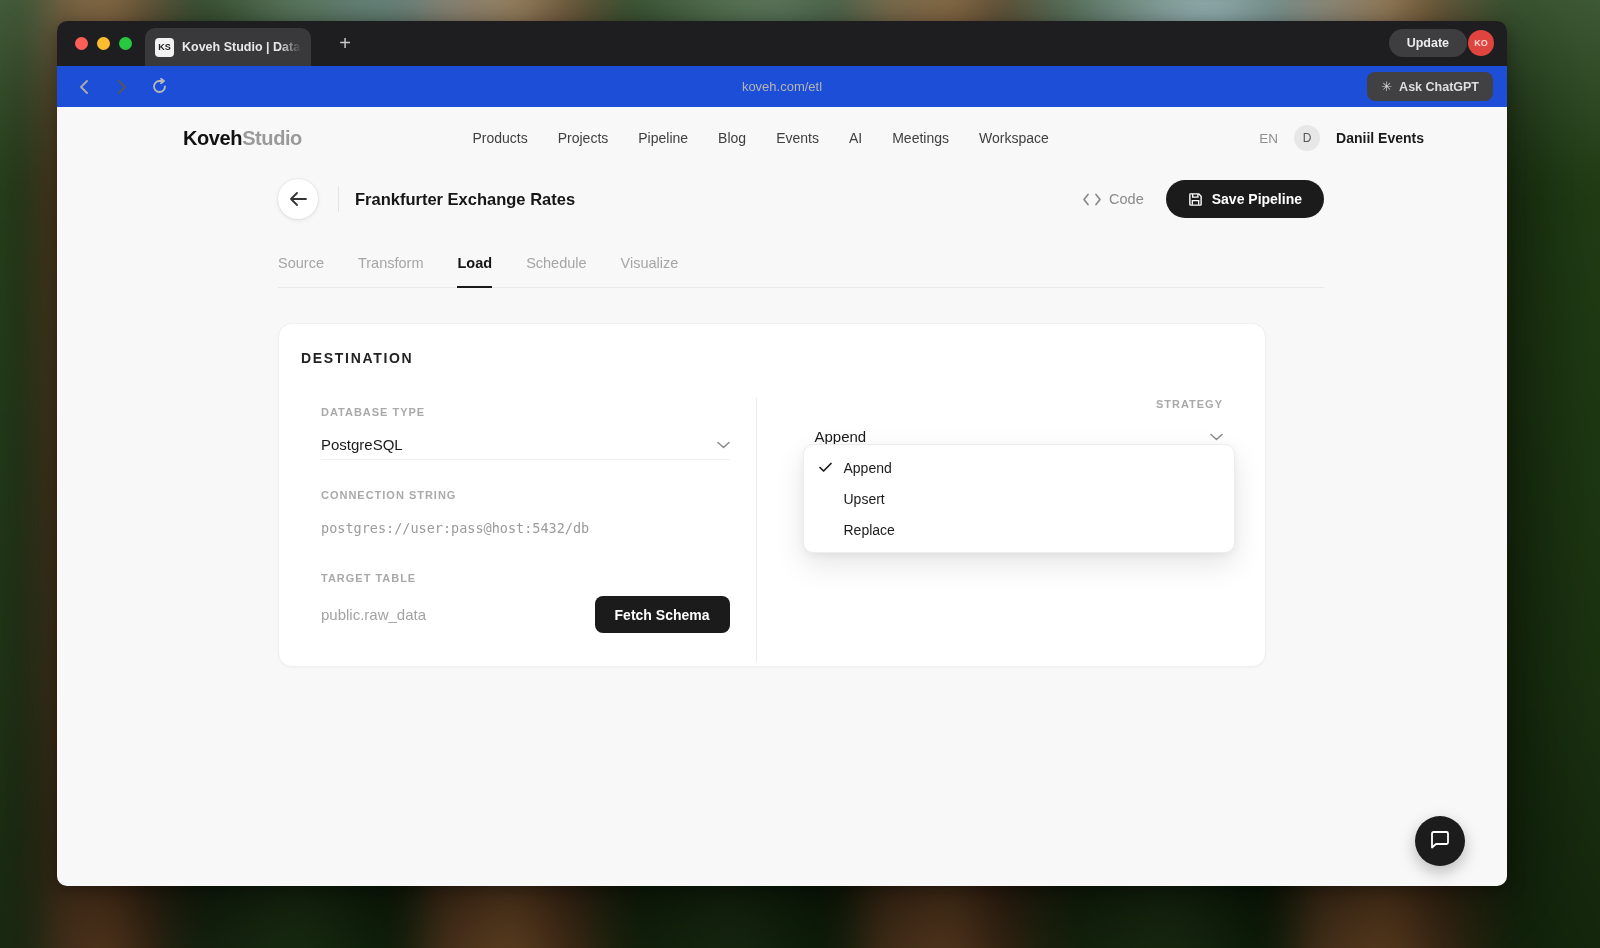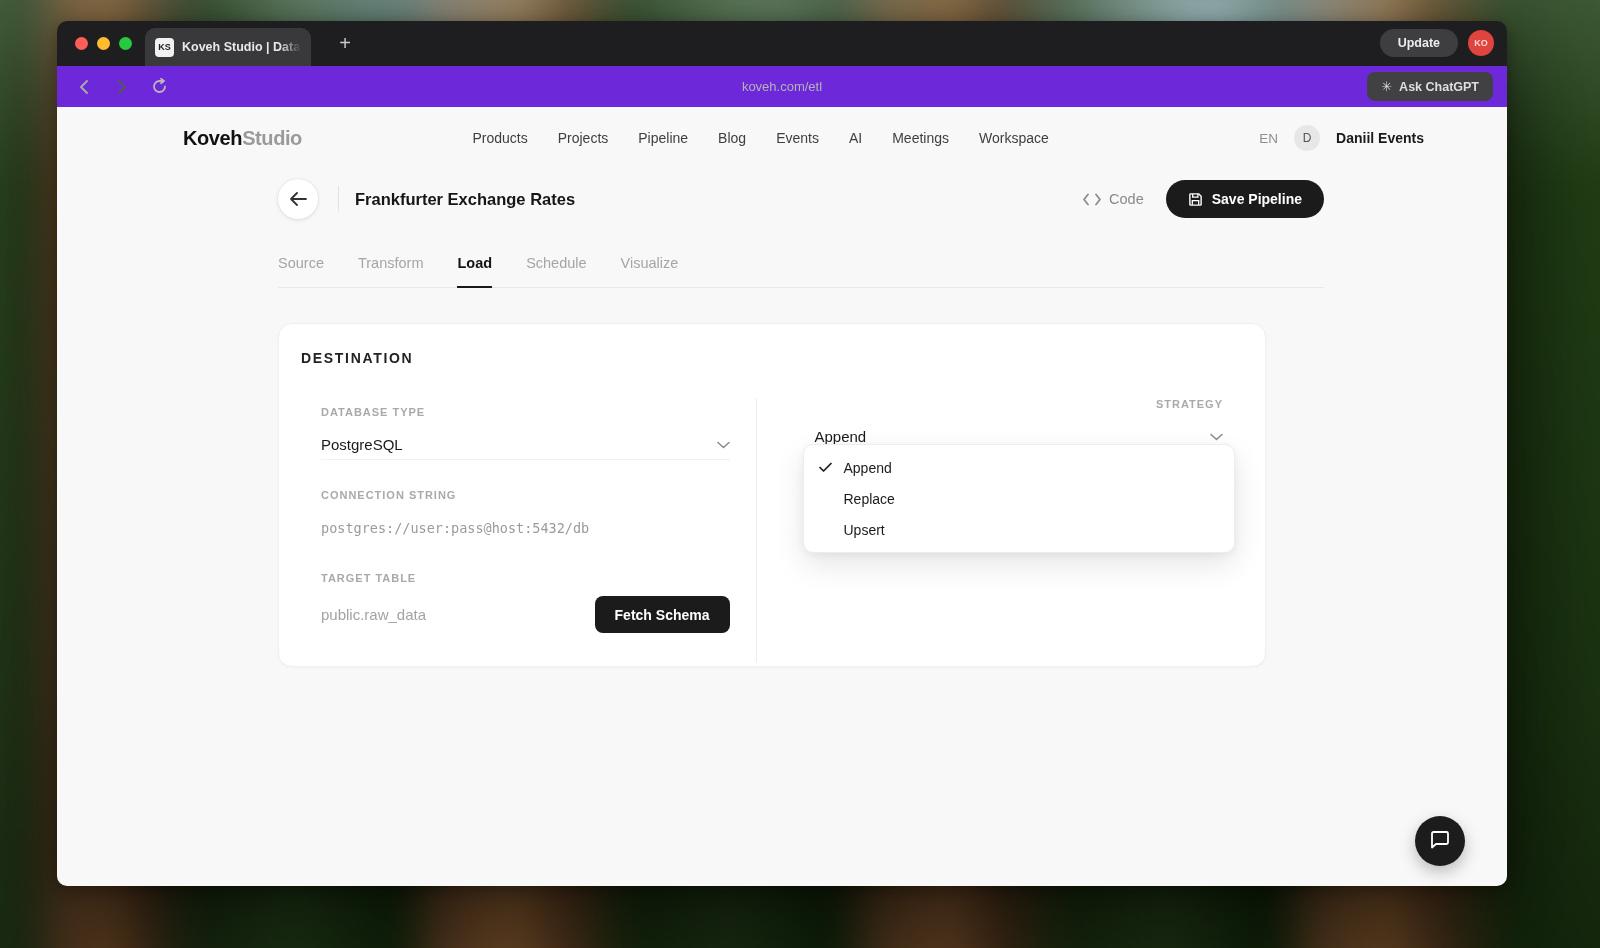--- a/index.html
+++ b/index.html
@@ -32,27 +32,27 @@
 
   .tab { position:absolute; left:88px; top:7px; bottom:0; width:166px; background:#39393c;
     border-radius:10px 10px 0 0; display:flex; align-items:center; gap:8px; padding:0 10px; }
   .favicon { width:19px; height:19px; border-radius:4px; background:#f2f2f2; color:#222;
     font-size:9px; font-weight:bold; display:flex; align-items:center; justify-content:center; flex:0 0 auto; }
   .tab-title { color:#e8e8e8; font-size:12.5px; font-weight:600; white-space:nowrap; overflow:hidden;
     -webkit-mask-image:linear-gradient(90deg,#000 82%,transparent); mask-image:linear-gradient(90deg,#000 82%,transparent); }
   .newtab { position:absolute; left:276px; top:12px; color:#c9c9c9; font-size:20px; line-height:20px;
     width:24px; text-align:center; cursor:default; }
 
-  .chrome-right { position:absolute; right:13px; top:8px; display:flex; align-items:center; gap:10px; }
+  .chrome-right { position:absolute; right:13px; top:8px; display:flex; align-items:center; gap:1px; }
   .update-btn { background:#3e3e41; color:#ececec; font-size:12.5px; font-weight:600;
     padding:7px 18px; border-radius:16px; border:none; }
   .ko-avatar { width:26px; height:26px; border-radius:50%; background:#e0443e; color:#ffd6d0;
     font-size:9px; font-weight:bold; display:flex; align-items:center; justify-content:center; }
 
-  .toolbar { height:41px; background:#6d28d9; position:relative; flex:0 0 auto;
+  .toolbar { height:41px; background:#1d4ed8; position:relative; flex:0 0 auto;
     display:flex; align-items:center; }
   .nav-arrows { display:flex; align-items:center; gap:14px; margin-left:14px; }
   .icon-btn { width:24px; height:24px; display:flex; align-items:center; justify-content:center; }
   .url { position:absolute; left:0; right:0; text-align:center; color:#b4b4b4; font-size:13px; pointer-events:none; }
   .ask-chatgpt { position:absolute; right:14px; top:6px; height:29px; background:#414144;
     border-radius:8px; display:flex; align-items:center; gap:7px; padding:0 14px;
     color:#dedede; font-size:12.5px; font-weight:600; }
   .openai-glyph { font-size:13px; color:#d8d8d8; }
 
   
@@ -284,25 +284,25 @@
               <div class="dd-item">
                 <span class="dd-check">
                   <svg width="13" height="11" viewBox="0 0 13 11">
                       <path d="M1 5.5 L4.6 9 L12 1.5" stroke="#1a1a1a" stroke-width="1.7" fill="none" stroke-linecap="round" stroke-linejoin="round"></path>
                     </svg>
                 </span>
                 <span>Append</span>
               </div>
               <div class="dd-item">
                 <span class="dd-check"></span>
-                <span>Replace</span>
+                <span>Upsert</span>
               </div>
               <div class="dd-item">
                 <span class="dd-check"></span>
-                <span>Upsert</span>
+                <span>Replace</span>
               </div>
             </div>
           </div>
         </div>
       </div>
     </div>
 
     <div class="chat-fab">
       <span>
         <svg width="22" height="20" viewBox="0 0 22 20">

